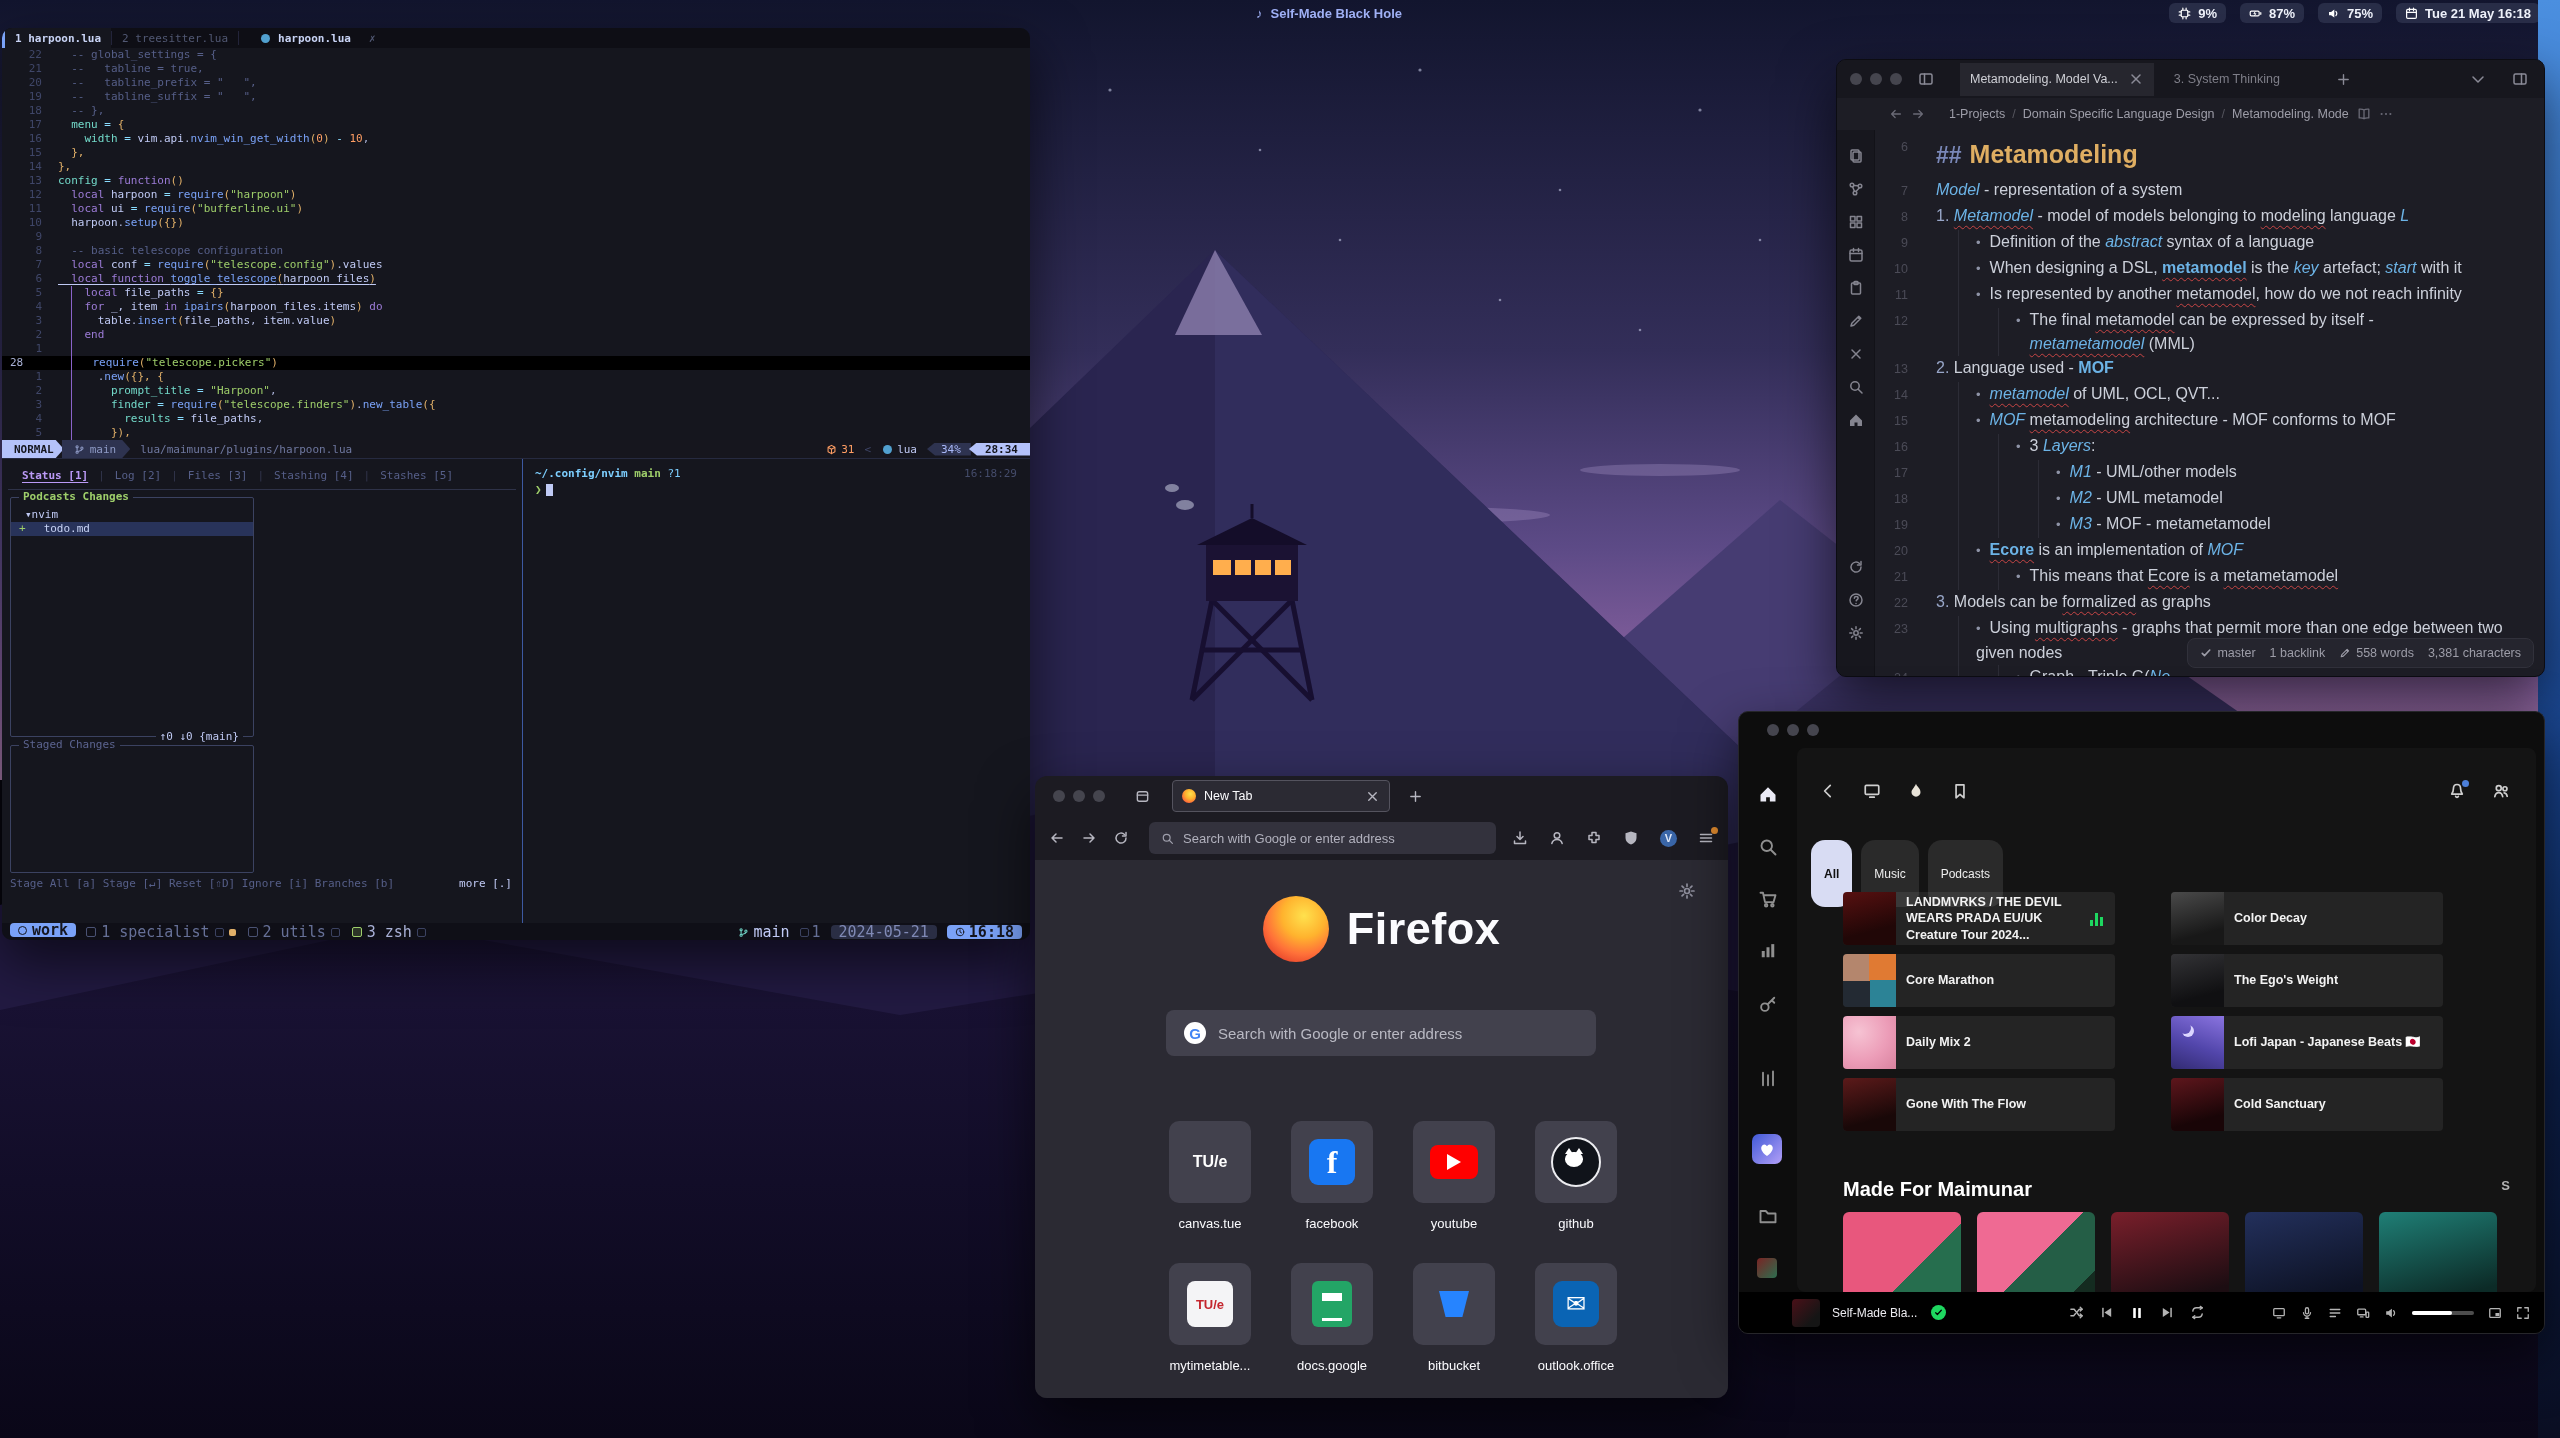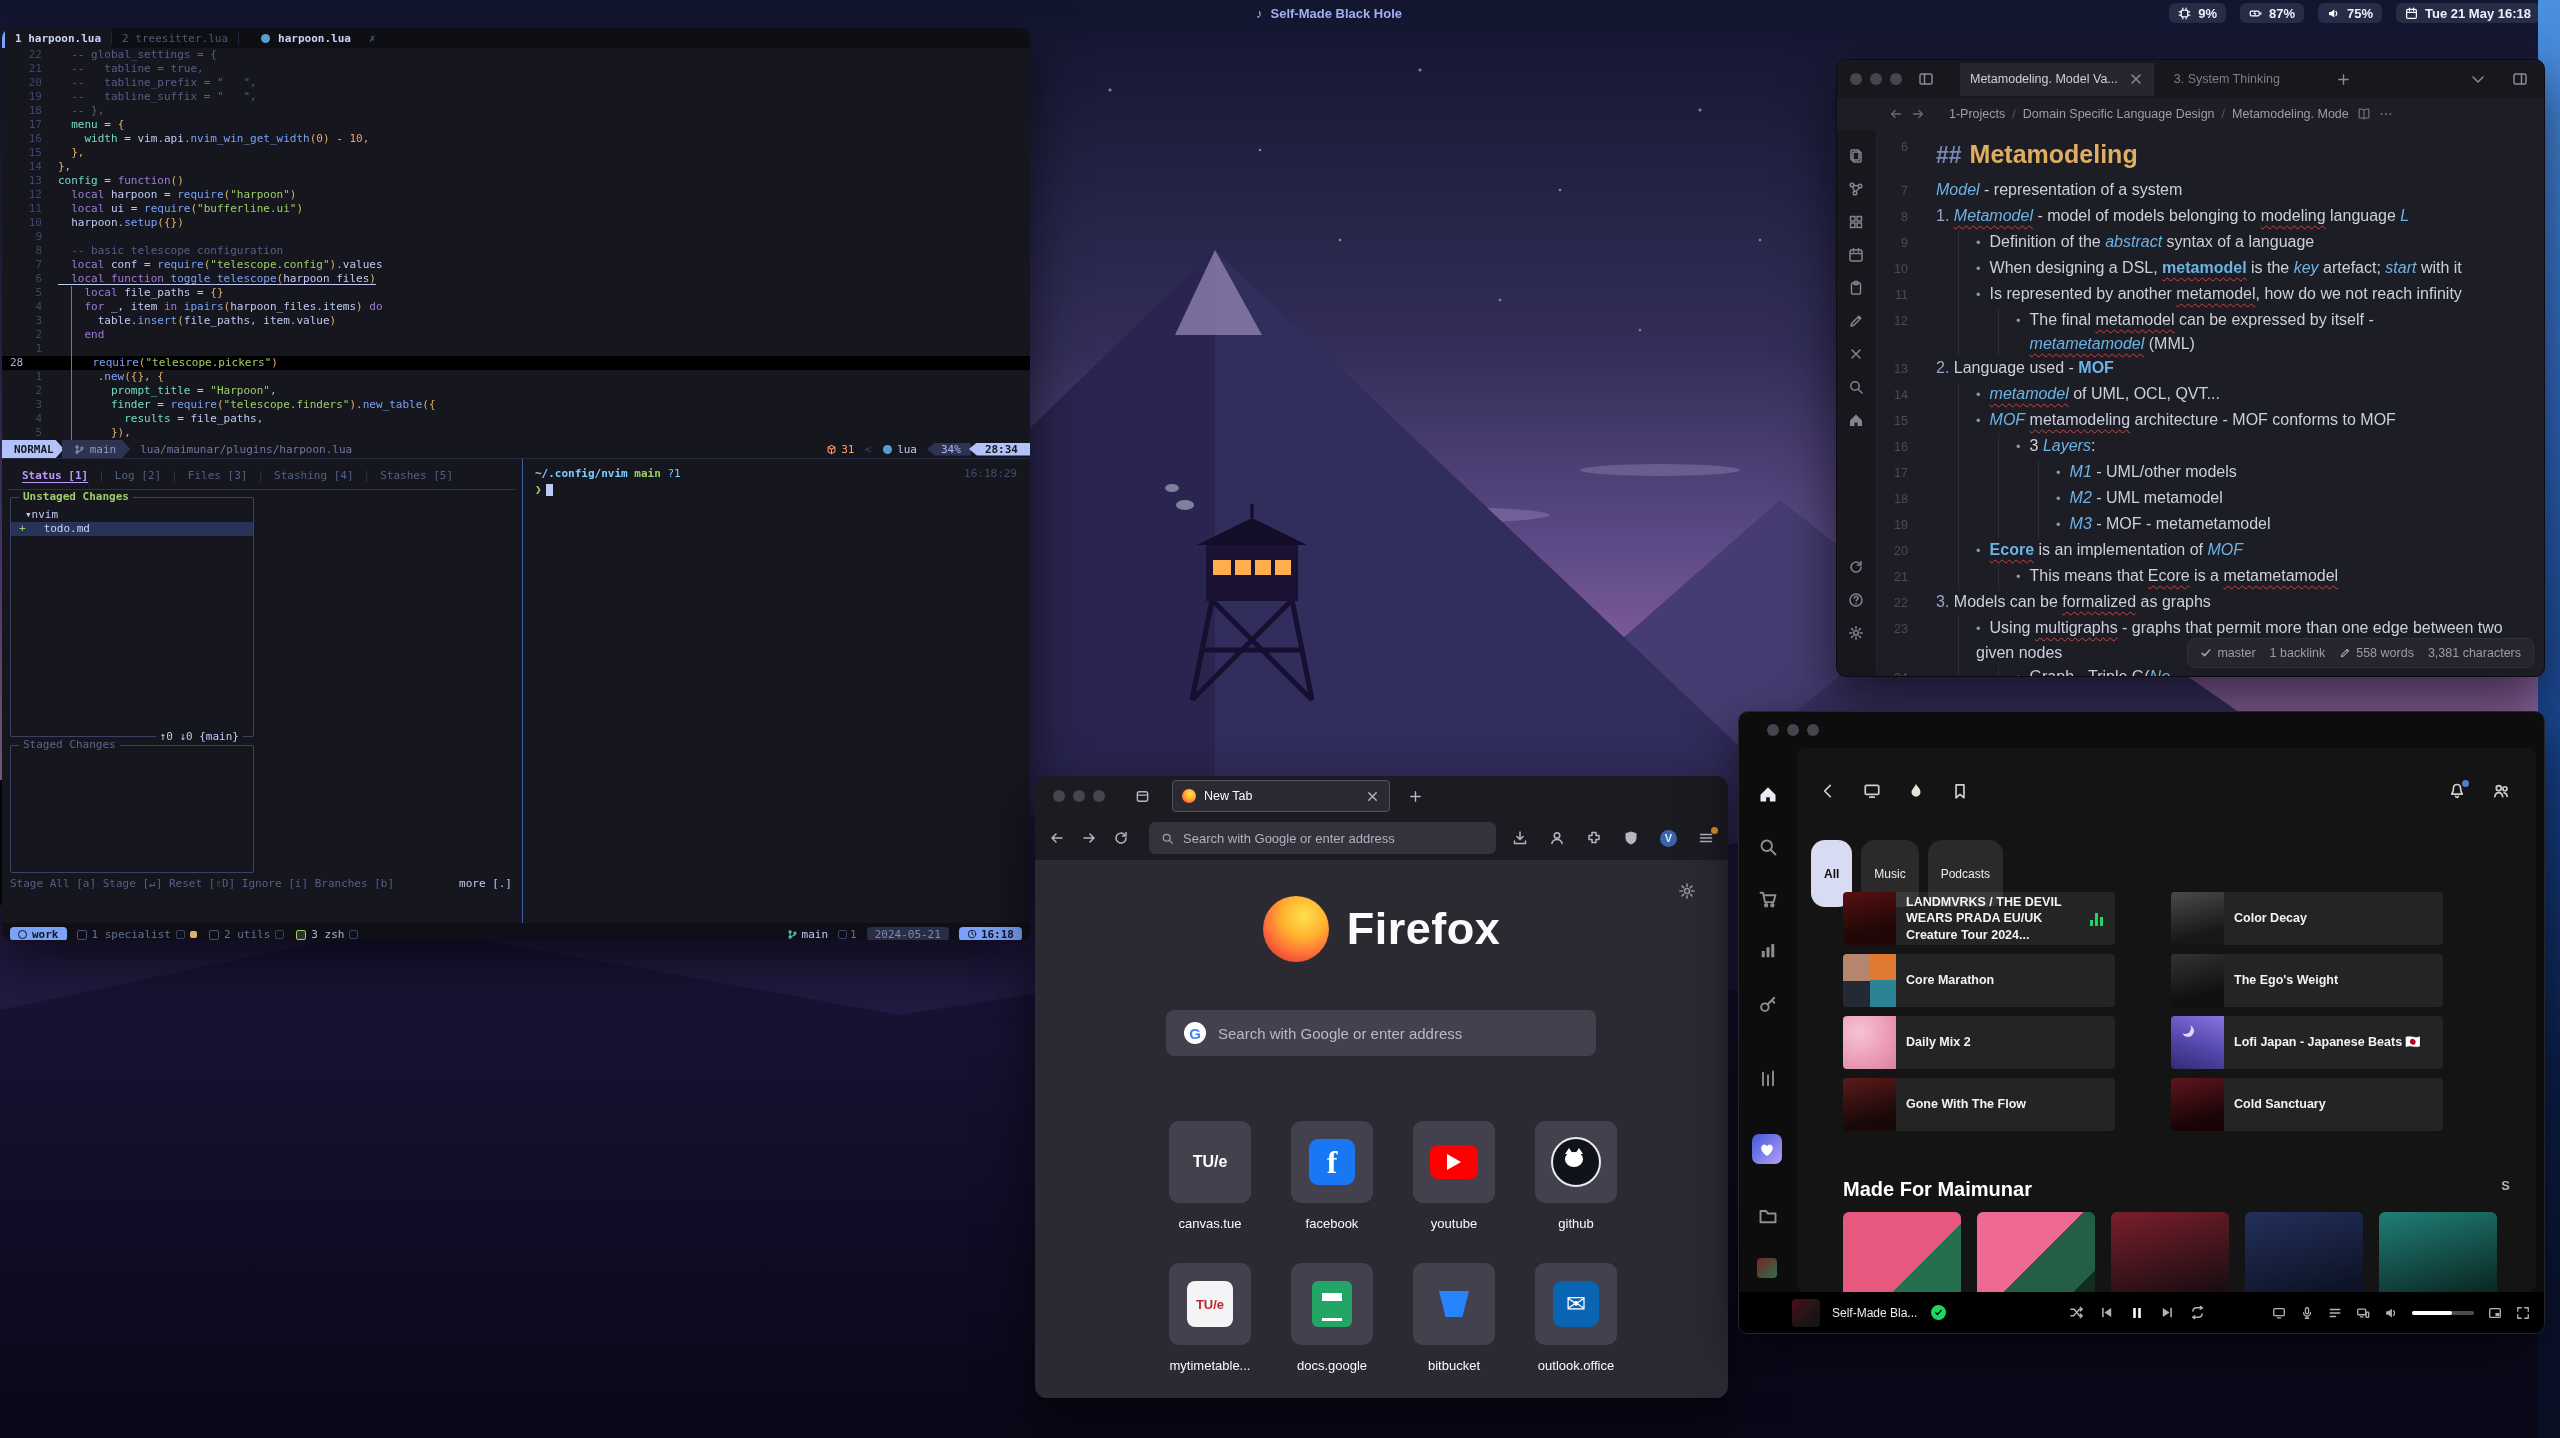--- a/index.html
+++ b/index.html
@@ -94,21 +94,21 @@
   #g-more{margin-left:auto;color:#c0caf5;}
   #shellpane{position:absolute;left:520px;top:0;width:508px;height:464px;border-left:1px solid #3d59a1;}
   .sh-l1{display:flex;padding:8px 14px 0 12px;white-space:pre;}
   .sh-path{color:#7dcfff;font-weight:700;}
   .sh-branch{color:#9ece6a;font-weight:700;}
   .sh-st{color:#7dcfff;}
   .sh-clock{margin-left:auto;color:#444b6a;}
   .sh-l2{display:flex;align-items:center;padding:3px 0 0 12px;gap:4px;}
   .sh-prompt{color:#9ece6a;font-weight:700;}
   .sh-cursor{width:7px;height:12px;background:#c0caf5;display:inline-block;}
-  #tmuxbar{height:18px;background:#0f0f17;display:flex;align-items:flex-end;font-size:11px;padding:0 8px;gap:10px;}
+  #tmuxbar{height:18px;background:#0f0f17;display:flex;align-items:flex-start;font-size:15px;padding:0 8px;gap:10px;}
   .tm-sess{background:#7aa2f7;color:#15161e;font-weight:700;border-radius:4px;padding:0 8px;height:14px;
     display:flex;align-items:center;gap:5px;}
   .tm-sess .dot{width:7px;height:7px;border:1.4px solid #15161e;border-radius:50%;display:inline-block;}
   .tm-win{display:flex;align-items:center;gap:5px;color:#667097;}
   .tm-win.on{color:#a9b1d6;}
   .tw-ic{width:8px;height:8px;border:1px solid #4a5273;border-radius:2px;display:inline-block;}
   .tm-win.on .tw-ic{border-color:#9ece6a;background:#9ece6a33;}
   .tw-bd{width:7px;height:7px;border:1px solid #3b4261;border-radius:2px;display:inline-block;}
   .tw-flag{width:7px;height:7px;background:#e0af68;border-radius:2px;display:inline-block;}
   .tm-right{margin-left:auto;display:flex;align-items:center;gap:10px;}
@@ -566,21 +566,21 @@
           <span class="gt">Log [2]</span>
           <span class="gt-sep">|</span>
           <span class="gt">Files [3]</span>
           <span class="gt-sep">|</span>
           <span class="gt">Stashing [4]</span>
           <span class="gt-sep">|</span>
           <span class="gt">Stashes [5]</span>
         </div>
       <div id="gitui-hr"></div>
       <div id="g-unstaged" class="gbox">
-        <span class="gbox-title green">Unstaged Changes</span>
+        <span class="gbox-title green">Podcasts Changes</span>
         <div style="height:10px"></div>
         <div class="g-row g-tree">▾nvim</div>
         <div class="g-row sel"><span class="g-plus">+</span><span class="g-file" style="padding-left:18px">todo.md</span></div>
         <span class="gbox-foot">↑0 ↓0 {main}</span>
       </div>
       <div id="g-staged" class="gbox">
         <span class="gbox-title dim">Staged Changes</span>
       </div>
       <div id="g-hints">
         <span>Stage All [a] Stage [↵] Reset [⇧D] Ignore [i] Branches [b]</span>

